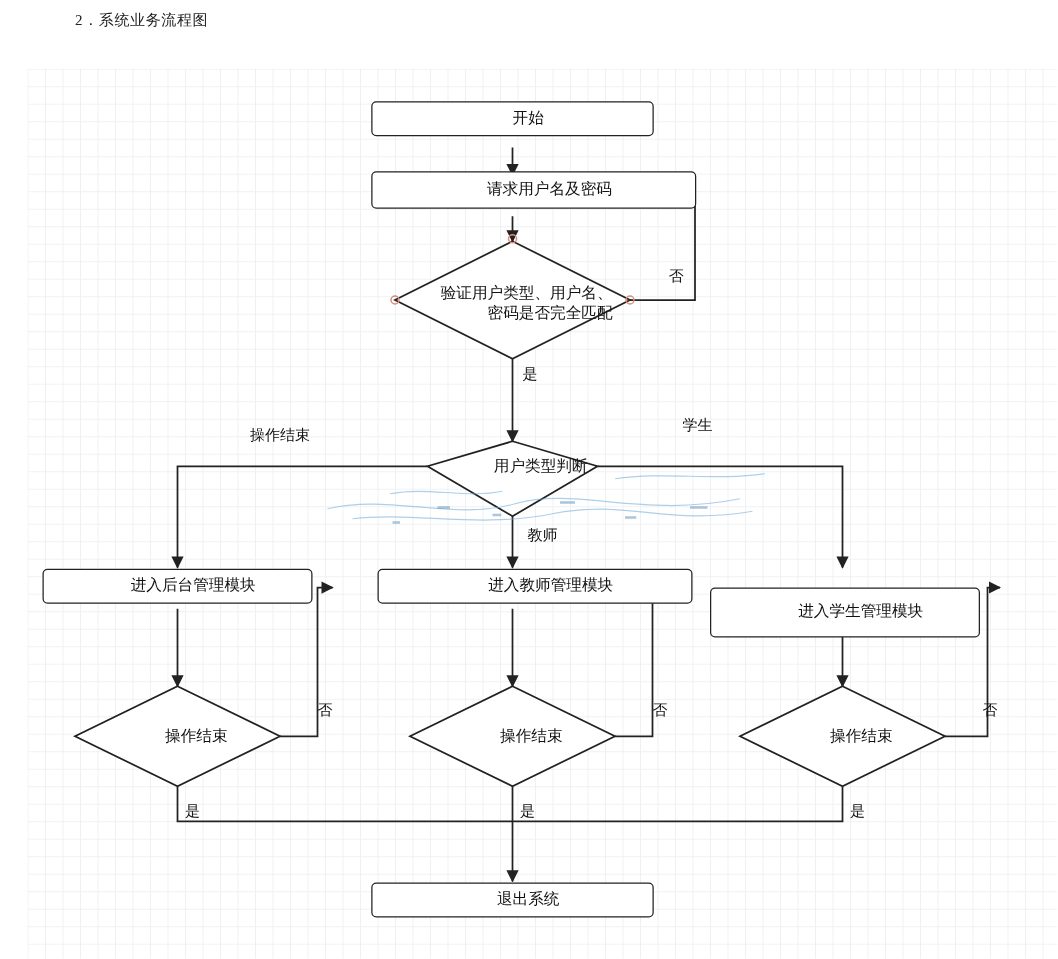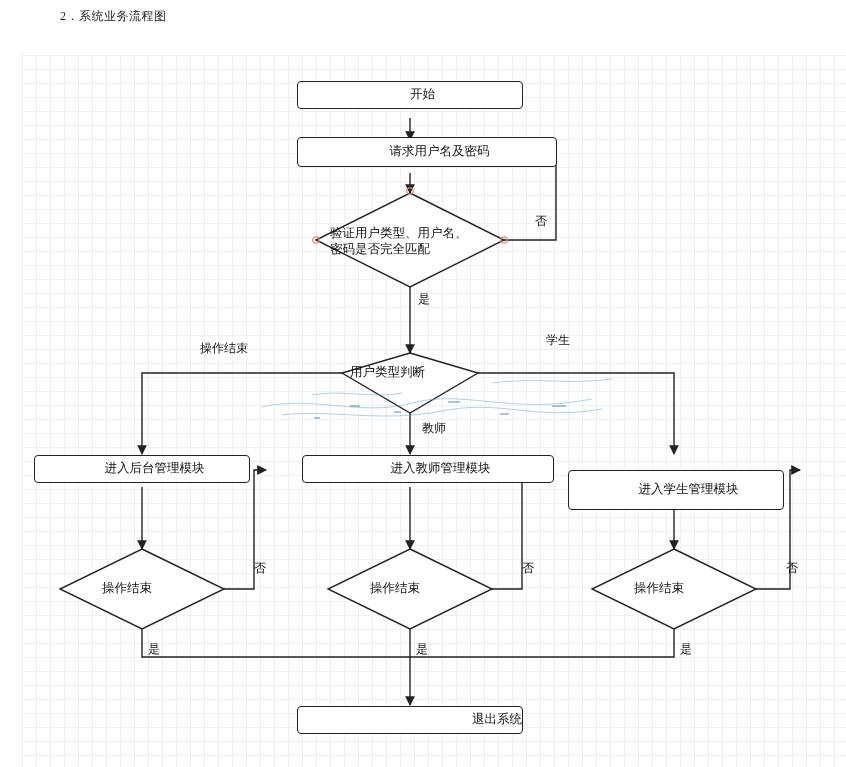--- a/index.html
+++ b/index.html
@@ -61,24 +61,23 @@
   .edge-label {
     position: absolute;
     font-size: 12px;
     color: #111111;
     white-space: nowrap;
   }
   .diamond-label {
     position: absolute;
     font-size: 12.5px;
     color: #111111;
-    text-align: left;
+    text-align: right;
     line-height: 1.25;
     white-space: pre-line;
-    font-family: Liberation Mono, monospace;
   }
   .smudge {
     position: absolute;
     pointer-events: none;
   }
 </style>
 </head>
 <body>
 
 <div id="heading">2．系统业务流程图</div>
@@ -162,21 +161,21 @@
   <div class="node rect" style="left:546px; top:376px; width:216px; height:40px;margin-top:39px;">
     <span>进入学生管理模块</span>
   </div>
 
   <div class="diamond-label" style="left:80px; top:527px; width:80px;">操作结束</div>
 
   <div class="diamond-label" style="left:348px; top:527px; width:80px;">操作结束</div>
 
   <div class="diamond-label" style="left:612px; top:527px; width:80px;">操作结束</div>
 
-  <div class="node rect" style="left:275px; top:651px; width:226px; height:28px;justify-content:flex-end;">
+  <div class="node rect" style="left:275px; top:651px; width:226px; height:28px;">
     <span>退出系统</span>
   </div>
 
   <div class="edge-label" style="left:513px; top:158px;">否</div>
   <div class="edge-label" style="left:396px; top:236px;">是</div>
   <div class="edge-label" style="left:178px; top:285px;">操作结束</div>
   <div class="edge-label" style="left:524px; top:267px;margin-top:10px;">学生</div>
   <div class="edge-label" style="left:400px; top:365px;">教师</div>
 
   <div class="edge-label" style="left:232px; top:505px;">否</div>

